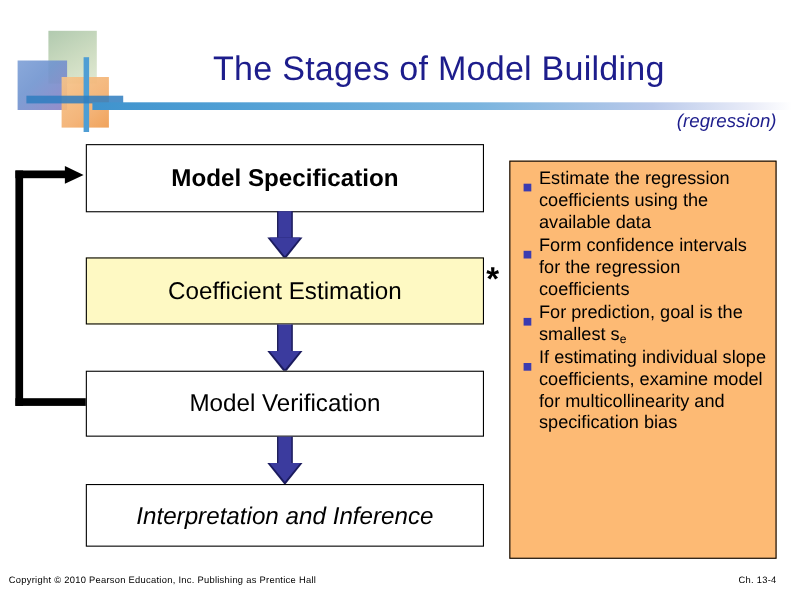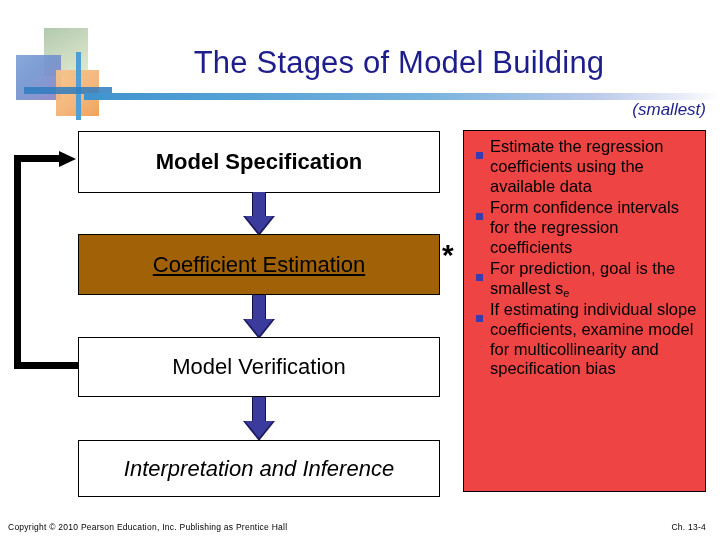--- a/index.html
+++ b/index.html
@@ -74,21 +74,21 @@
     position: absolute;
     box-sizing: border-box;
     border: 1px solid #000000;
     background: #ffffff;
     display: flex;
     align-items: center;
     justify-content: center;
     font-size: 22px;
     color: #000000;
   }
-  .box.highlight { background: #a16207; text-decoration: underline; }
+  .box.highlight { background: #fef9c3; }
 
   #box-spec   { left: 78px; top: 131px; width: 362px; height: 62px; font-weight: bold; }
   #box-coef   { left: 78px; top: 234px; width: 362px; height: 61px; }
   #box-verif  { left: 78px; top: 337px; width: 362px; height: 60px; }
   #box-interp { left: 78px; top: 440px; width: 362px; height: 57px; font-style: italic; }
 
   
   .arrow {
     position: absolute;
     left: 243px;
@@ -144,25 +144,25 @@
     left: 442px; top: 240px;
     font-size: 30px;
     line-height: 1;
     color: #000000;
     font-weight: bold;
   }
 
   
   #bullet-panel {
     position: absolute;
-    left: 463px; top: 130px;
+    left: 463px; top: 146px;
     width: 243px; height: 362px;
     box-sizing: border-box;
     border: 1px solid #000000;
-    background: #ef4444;
+    background: #fdba74;
     padding: 6px 6px 6px 4px;
   }
   .bullet-row {
     display: flex;
     align-items: flex-start;
     margin-bottom: 1px;
   }
   .bullet-mark {
     flex: 0 0 auto;
     width: 22px;
@@ -212,21 +212,21 @@
   <div class="logo-wrap">
     <div class="logo-sq logo-green"></div>
     <div class="logo-sq logo-blue"></div>
     <div class="logo-sq logo-orange"></div>
     <div class="logo-sq logo-vbar"></div>
     <div class="logo-sq logo-hbar"></div>
   </div>
 
   <div class="title">The Stages of Model Building</div>
   <div class="rule"></div>
-  <div class="continued">(smallest)</div>
+  <div class="continued">(regression)</div>
 
   <div class="fb-seg" id="fb-left"></div>
   <div class="fb-seg" id="fb-bottom"></div>
   <div class="fb-seg" id="fb-top"></div>
   <div id="fb-head"></div>
 
   <div class="box" id="box-spec">
     <span>Model Specification</span>
   </div>
 

